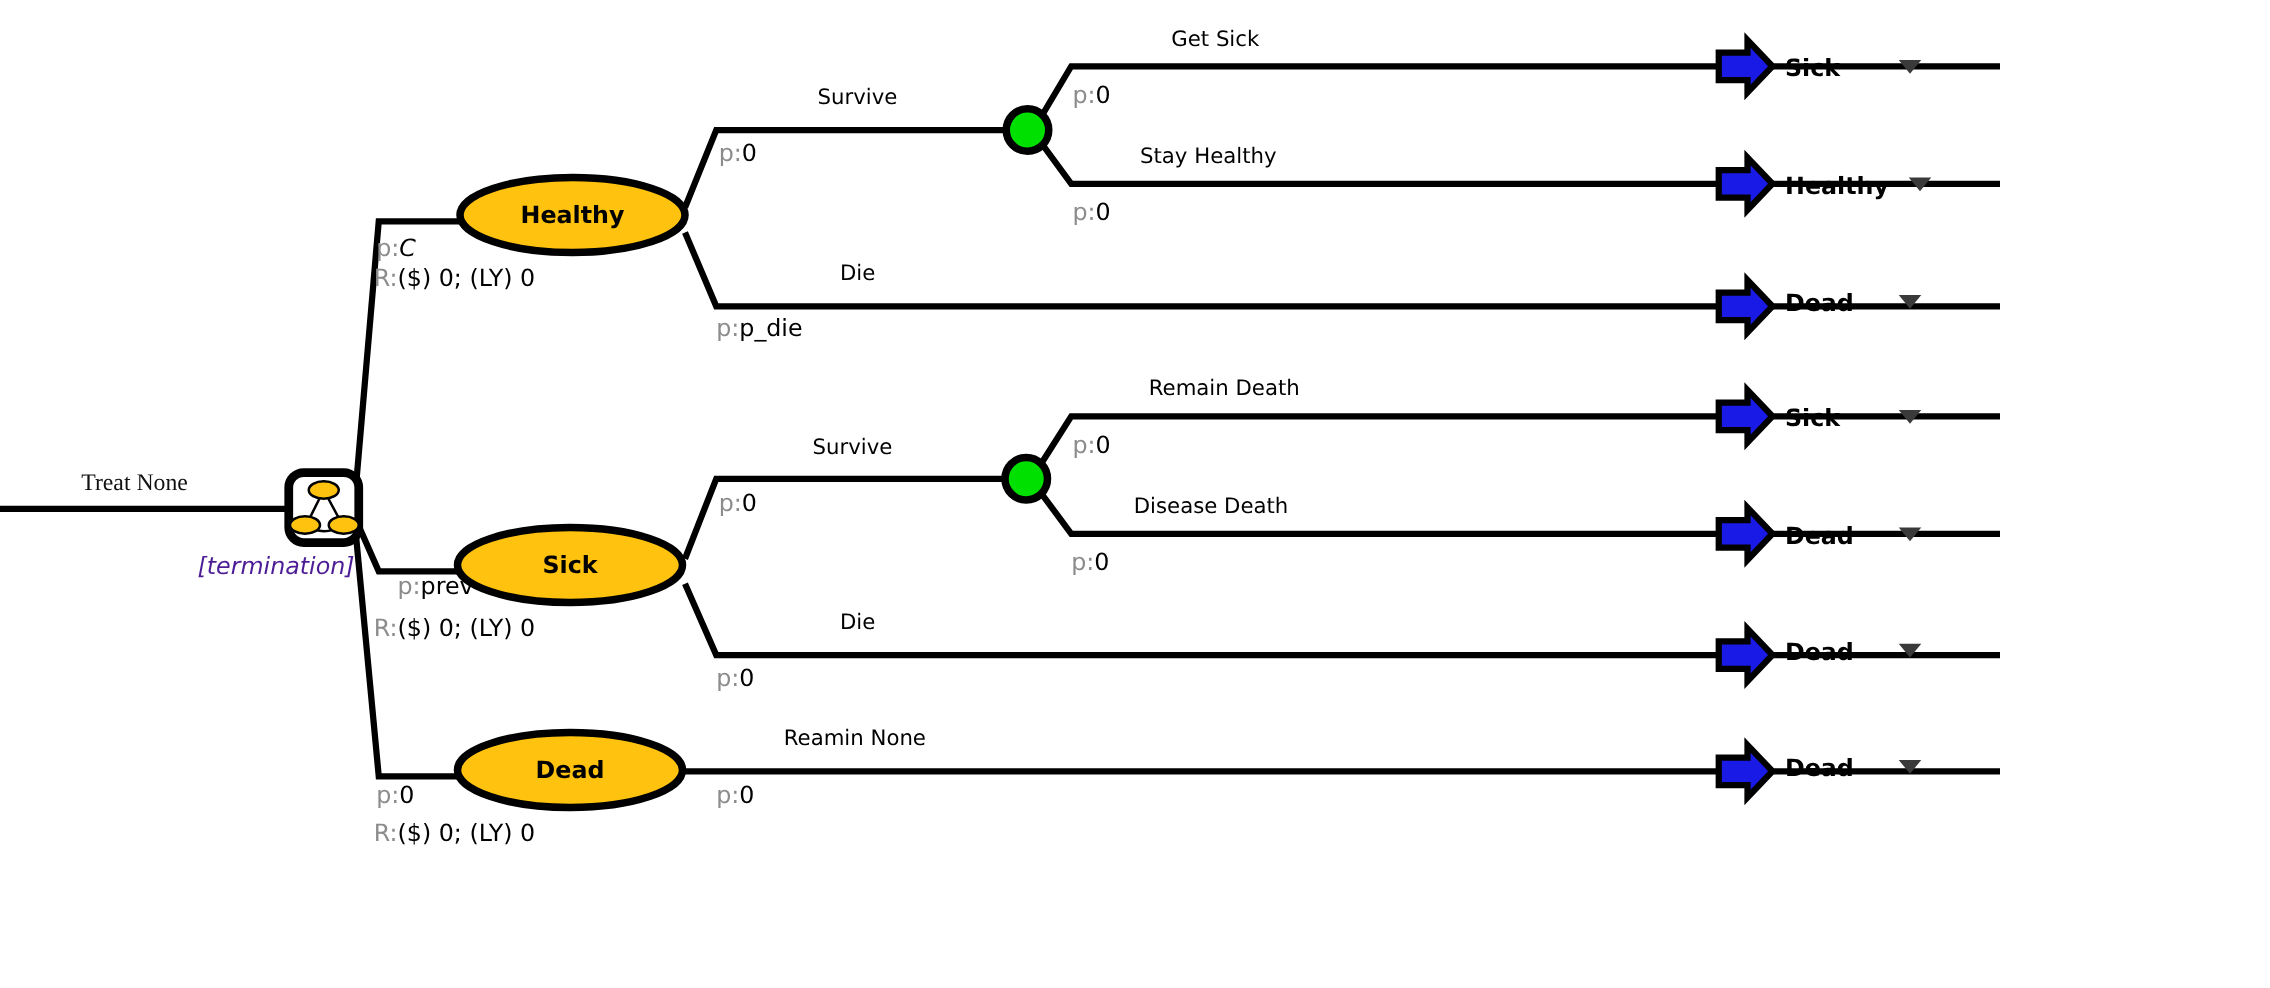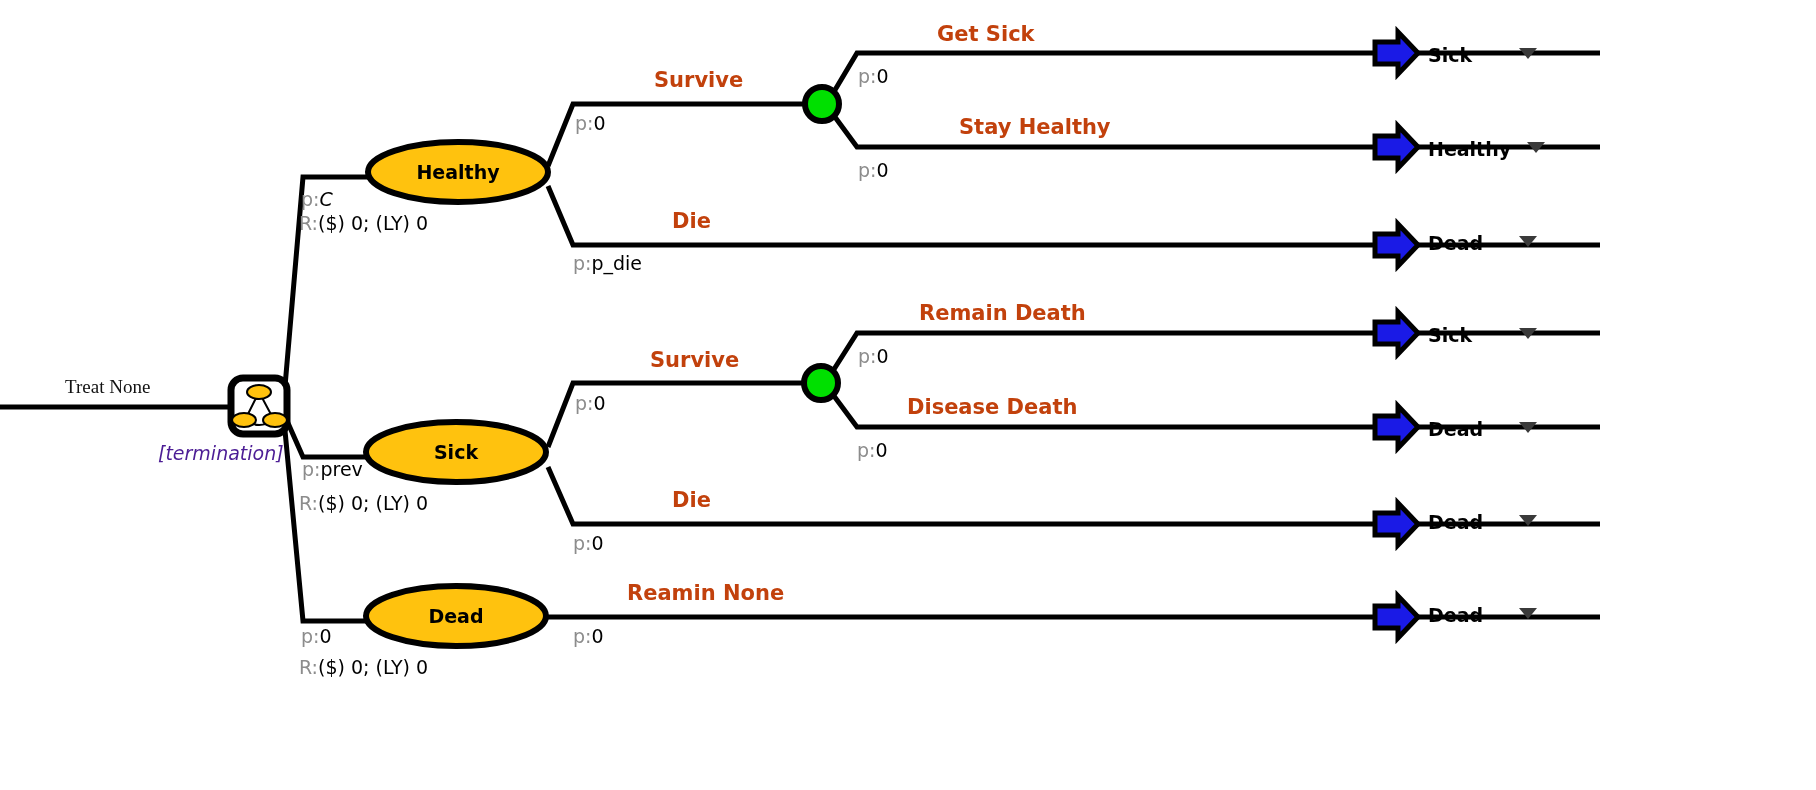--- a/index.html
+++ b/index.html
@@ -25,23 +25,23 @@
     height: 790px;
   }
   .lbl {
     position: absolute;
     white-space: nowrap;
     color: #000000;
     font-family: "DejaVu Sans", "Liberation Sans", sans-serif;
   }
   
   .branch-name {
-    font-size: 21px;
-    font-weight: 700;
-    color: #c2410c;
+    font-size: 17px;
+    font-weight: 400;
+    color: #000000;
   }
   
   .prob-lbl {
     font-size: 19px;
     color: #000000;
   }
   .prob-lbl .pfx {
     color: #8c8c8c;
   }
   .prob-lbl .pval {
@@ -164,21 +164,21 @@
   <div class="state-name" style="left:366px; top:441px; width:180px;">Sick</div>
   <div class="state-name" style="left:366px; top:605px; width:180px;">Dead</div>
 
   <div class="lbl prob-lbl" style="left:301px; top:188px;">
     <span class="pfx">p:</span><span class="pval-italic">C</span>
   </div>
   <div class="lbl prob-lbl" style="left:299px; top:212px;">
     <span class="pfx">R:</span><span class="pval">($) 0; (LY) 0</span>
   </div>
 
-  <div class="lbl prob-lbl" style="left:302px; top:458px;">
+  <div class="lbl prob-lbl" style="left:318px; top:458px;">
     <span class="pfx">p:</span><span class="pval">prev</span>
   </div>
   <div class="lbl prob-lbl" style="left:299px; top:492px;">
     <span class="pfx">R:</span><span class="pval">($) 0; (LY) 0</span>
   </div>
 
   <div class="lbl prob-lbl" style="left:301px; top:625px;">
     <span class="pfx">p:</span><span class="pval">0</span>
   </div>
   <div class="lbl prob-lbl" style="left:299px; top:656px;">
@@ -193,21 +193,21 @@
   <div class="lbl branch-name" style="left:672px; top:209px;">Die</div>
   <div class="lbl prob-lbl" style="left:573px; top:252px;">
     <span class="pfx">p:</span><span class="pval">p_die</span>
   </div>
 
   <div class="lbl branch-name" style="left:937px; top:22px;">Get Sick</div>
   <div class="lbl prob-lbl" style="left:858px; top:65px;">
     <span class="pfx">p:</span><span class="pval">0</span>
   </div>
 
-  <div class="lbl branch-name" style="left:912px; top:115px;margin-left:47px;">Stay Healthy</div>
+  <div class="lbl branch-name" style="left:912px; top:115px;">Stay Healthy</div>
   <div class="lbl prob-lbl" style="left:858px; top:159px;">
     <span class="pfx">p:</span><span class="pval">0</span>
   </div>
 
   <div class="lbl branch-name" style="left:650px; top:348px;">Survive</div>
   <div class="lbl prob-lbl" style="left:575px; top:392px;">
     <span class="pfx">p:</span><span class="pval">0</span>
   </div>
 
   <div class="lbl branch-name" style="left:672px; top:488px;">Die</div>

